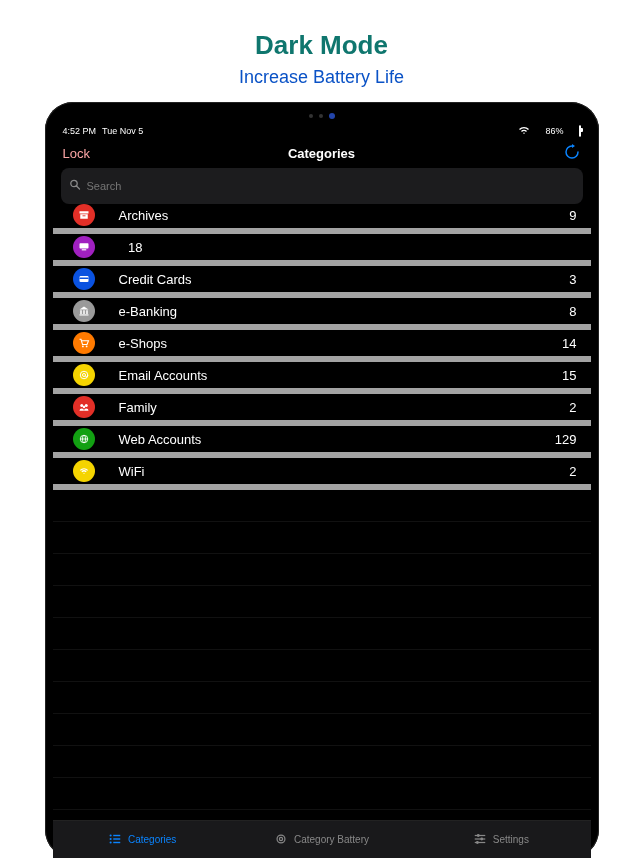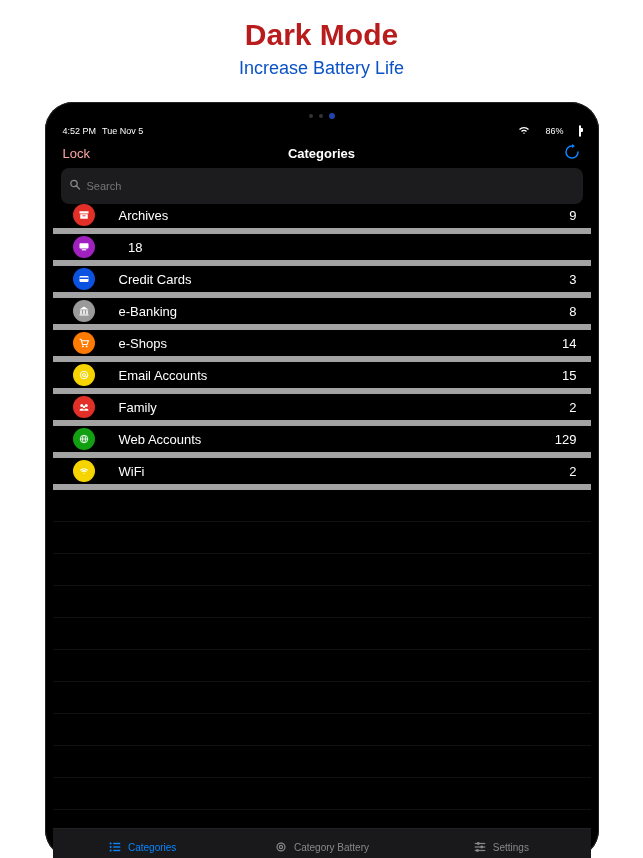--- a/index.html
+++ b/index.html
@@ -8,41 +8,42 @@
     height: 858px;
     background: #fff;
     font-family: -apple-system, "Helvetica Neue", Arial, sans-serif;
     overflow: hidden;
   }
   .promo {
     text-align: center;
     padding-top: 18px;
   }
   .promo-title {
-    color: #b91c1c;
-    font-size: 30px;
+    color: #0f766e;
+    font-size: 26px;
     font-weight: 600;
+    margin-top: 12px;
   }
   .promo-sub {
     color: #0a52c6;
     font-size: 18px;
     font-weight: 500;
     margin-top: 6px;
   }
 
   .device {
     position: absolute;
     left: 50%;
     transform: translateX(-50%);
     top: 102px;
     width: 554px;
     height: 756px;
     background: #000;
     border-radius: 28px;
-    padding: 8px 8px 4px 8px;
+    padding: 8px 8px 12px 8px;
     box-shadow: 0 0 0 1px #222 inset;
   }
   .sensor-row {
     height: 12px;
     display:flex;
     justify-content:center;
     align-items:center;
     gap:6px;
   }
   .sensor-dot { width:4px; height:4px; border-radius:50%; background:#333; }

